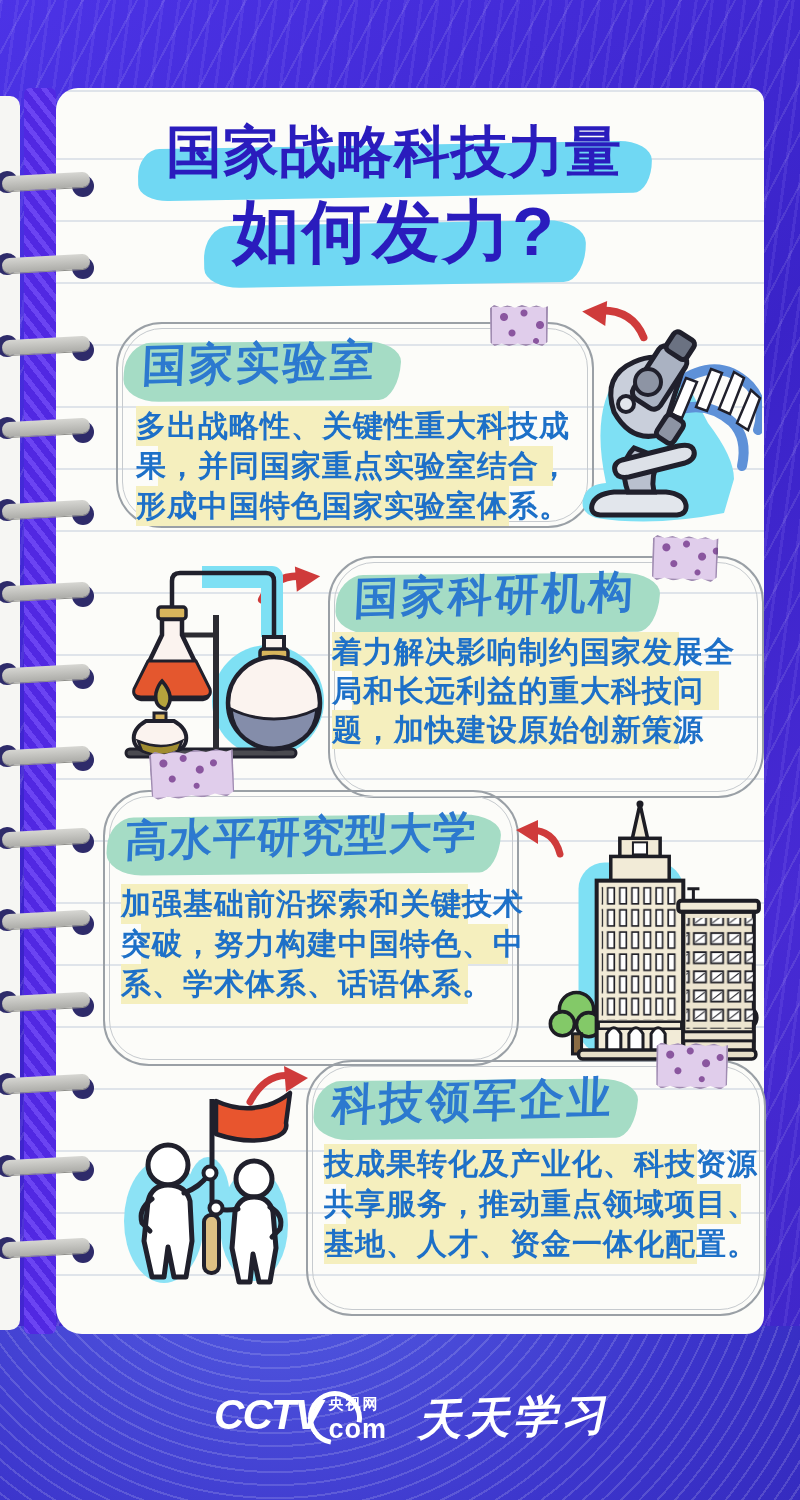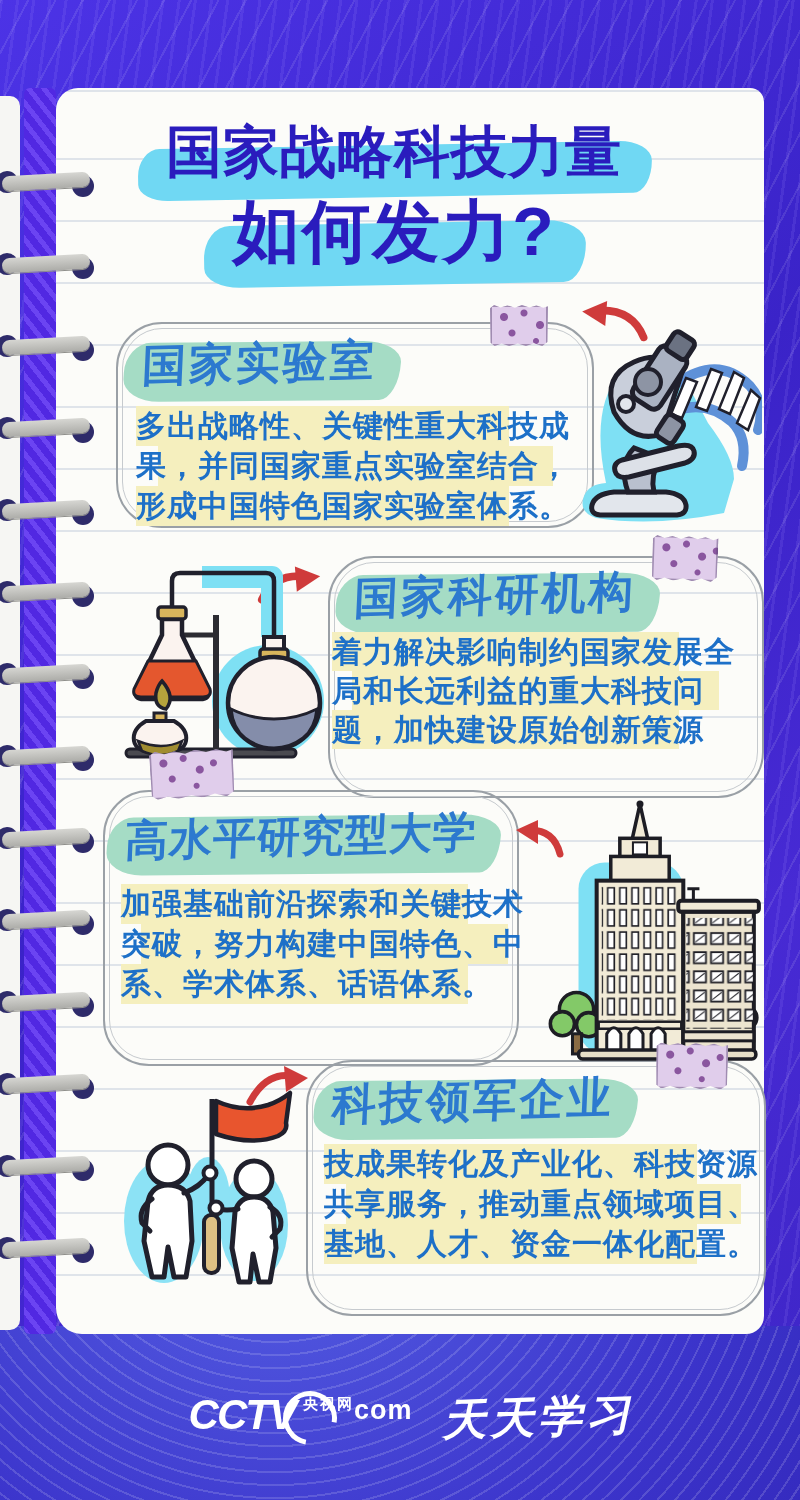--- a/index.html
+++ b/index.html
@@ -88,21 +88,21 @@
   #arrow2{left:256px;top:566px;width:70px;height:42px;}
   #arrow3{left:514px;top:816px;width:50px;height:44px;}
   #arrow4{left:246px;top:1064px;width:66px;height:44px;}
 
   
   .footer{position:absolute;left:0;right:0;top:1388px;display:flex;justify-content:center;align-items:center;gap:30px;color:#fff;z-index:2;}
   .cctv-group{display:flex;align-items:flex-start;margin-left:23px;}
   .cctv-word{font-size:42px;font-weight:900;font-style:italic;letter-spacing:-2px;}
   .cctv-ring{width:44px;height:44px;border:5px solid #fff;border-radius:50%;border-bottom-color:rgba(0,0,0,0);
     transform:rotate(-35deg);margin-left:-12px;flex:none;}
-  .cctv-right{display:flex;flex-direction:row;margin-left:-34px;padding-top:4px;}
+  .cctv-right{display:flex;flex-direction:column;margin-left:-34px;padding-top:4px;}
   .cctv-cn{font-size:15px;letter-spacing:2px;font-weight:700;}
   .cctv-com{font-size:27px;font-weight:700;letter-spacing:1px;}
   .brand{font-size:44px;font-weight:700;font-style:italic;transform:rotate(-2deg);
     font-family:"DejaVu Serif", serif;letter-spacing:4px;}
 </style>
 </head>
 <body>
 
 <div class="poster">
   <div class="bg-bottom"></div>

